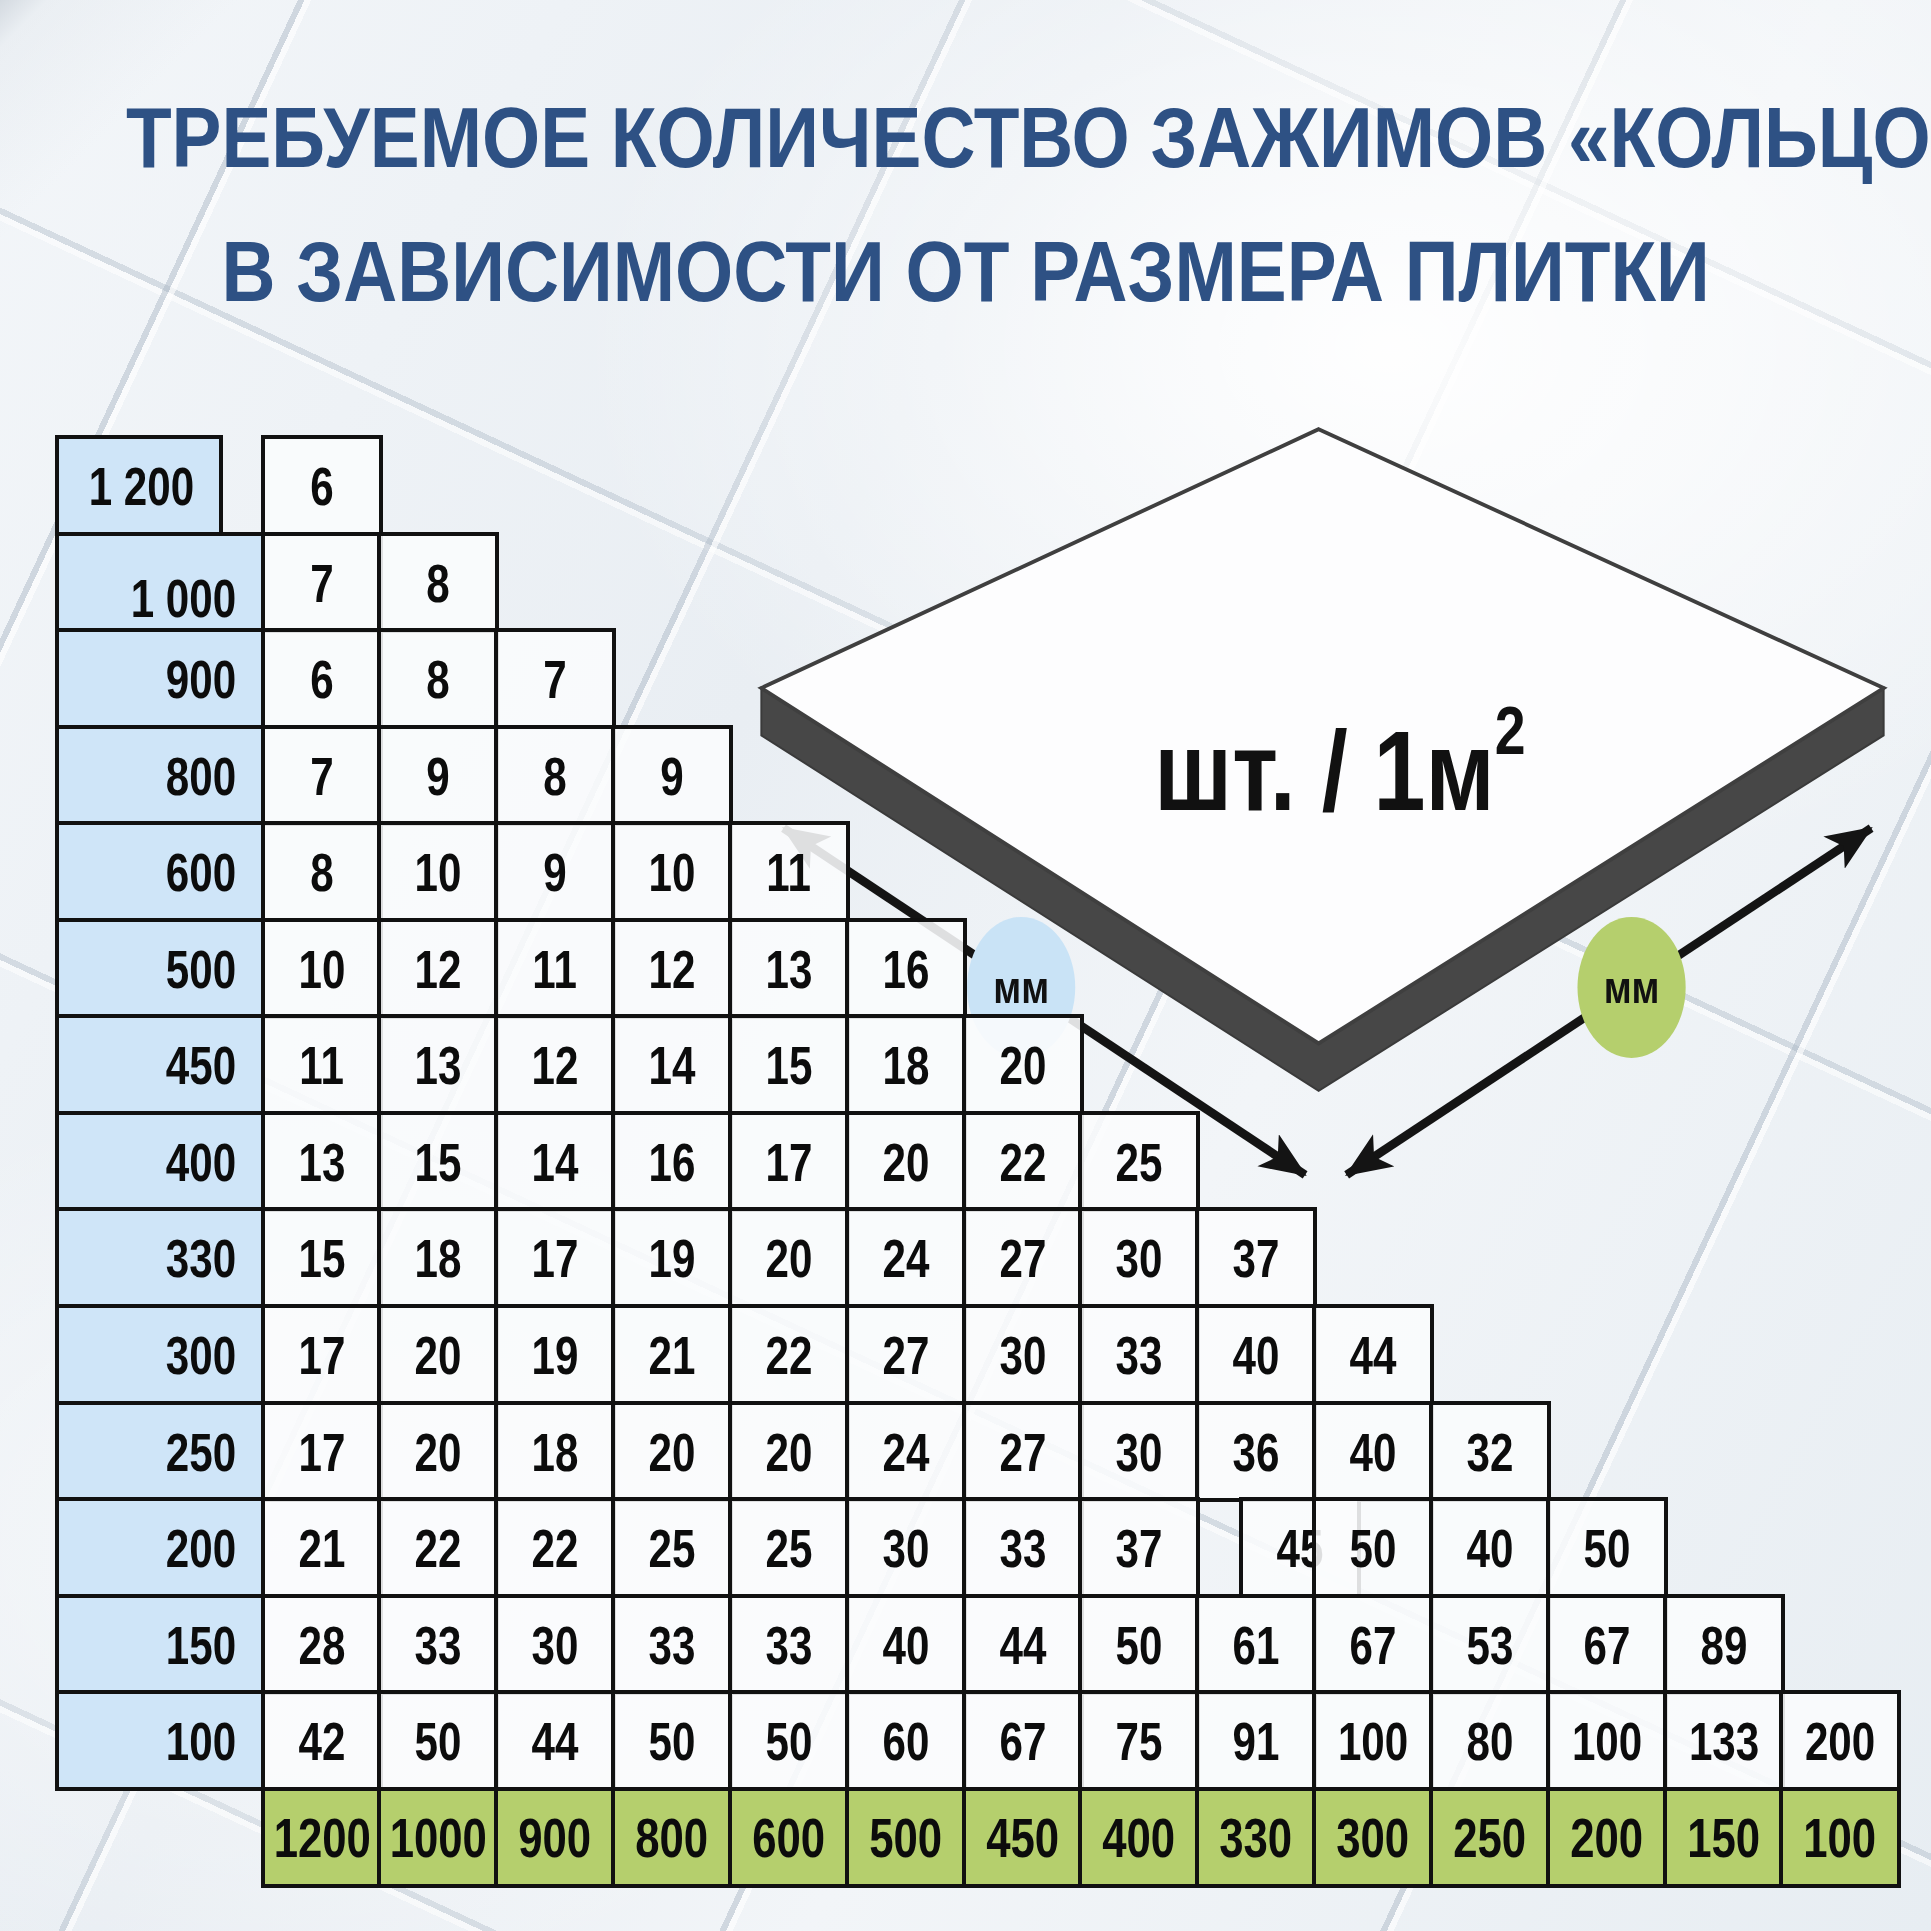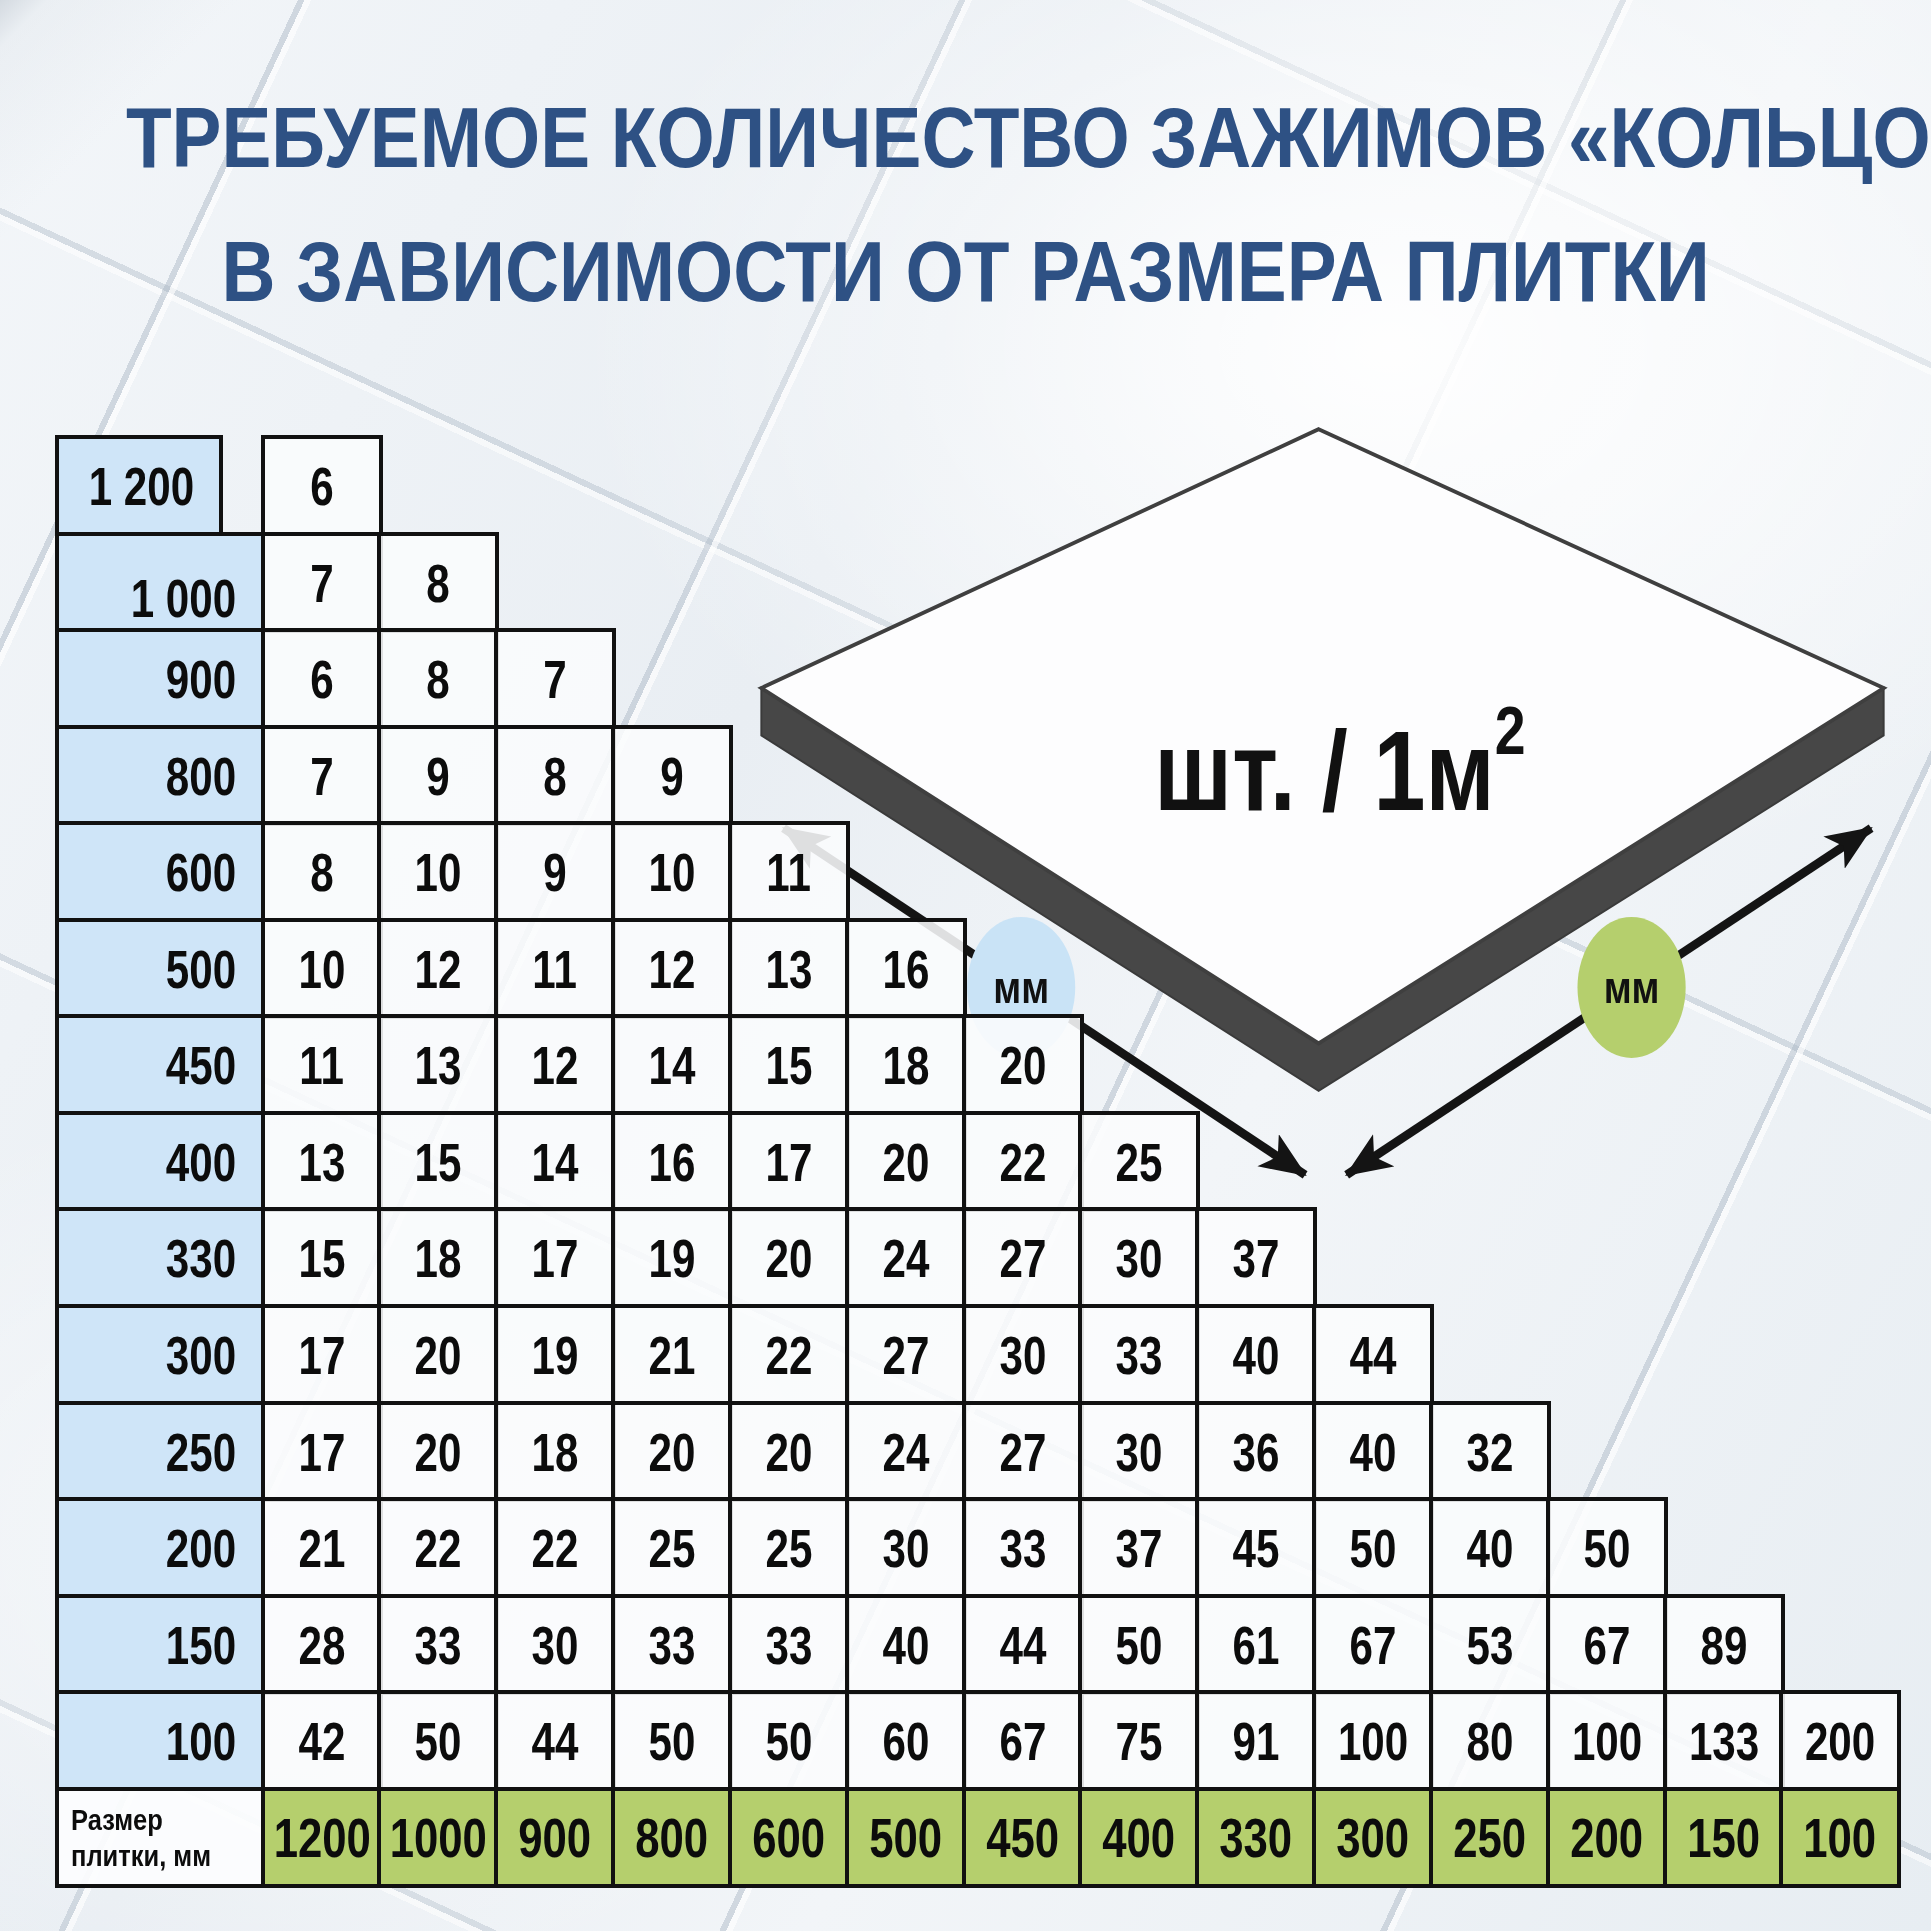--- a/index.html
+++ b/index.html
@@ -341,21 +341,21 @@
       </div>
       <div class="cell val" style="left: 790px; top: 1062px; width: 122px; height: 101px;">
         <span>30</span>
       </div>
       <div class="cell val" style="left: 907px; top: 1062px; width: 122px; height: 101px;">
         <span>33</span>
       </div>
       <div class="cell val" style="left: 1023px; top: 1062px; width: 122px; height: 101px;">
         <span>37</span>
       </div>
-      <div class="cell val" style="left: 1140px; top: 1062px; width: 122px; height: 101px;">
+      <div class="cell val" style="left: 1184px; top: 1062px; width: 122px; height: 101px;">
         <span>45</span>
       </div>
       <div class="cell val" style="left: 1257px; top: 1062px; width: 122px; height: 101px;">
         <span>50</span>
       </div>
       <div class="cell val" style="left: 1374px; top: 1062px; width: 122px; height: 101px;">
         <span>40</span>
       </div>
       <div class="cell val" style="left: 1491px; top: 1062px; width: 122px; height: 101px;">
         <span>50</span>
@@ -440,23 +440,20 @@
       </div>
       <div class="cell val" style="left: 1491px; top: 1255px; width: 122px; height: 101px;">
         <span>100</span>
       </div>
       <div class="cell val" style="left: 1608px; top: 1255px; width: 122px; height: 101px;">
         <span>133</span>
       </div>
       <div class="cell val" style="left: 1724px; top: 1255px; width: 122px; height: 101px;">
         <span>200</span>
       </div>
-      <div class="cell corner" style="left: 0px; top: 1352px; width: 210px; height: 101px;">
-        <span>Размер плитки, мм</span>
-      </div>
       <div class="cell foot" style="left: 206px; top: 1352px; width: 122px; height: 101px;">
         <span>1200</span>
       </div>
       <div class="cell foot" style="left: 322px; top: 1352px; width: 122px; height: 101px;">
         <span>1000</span>
       </div>
       <div class="cell foot" style="left: 439px; top: 1352px; width: 122px; height: 101px;">
         <span>900</span>
       </div>
       <div class="cell foot" style="left: 556px; top: 1352px; width: 122px; height: 101px;">

